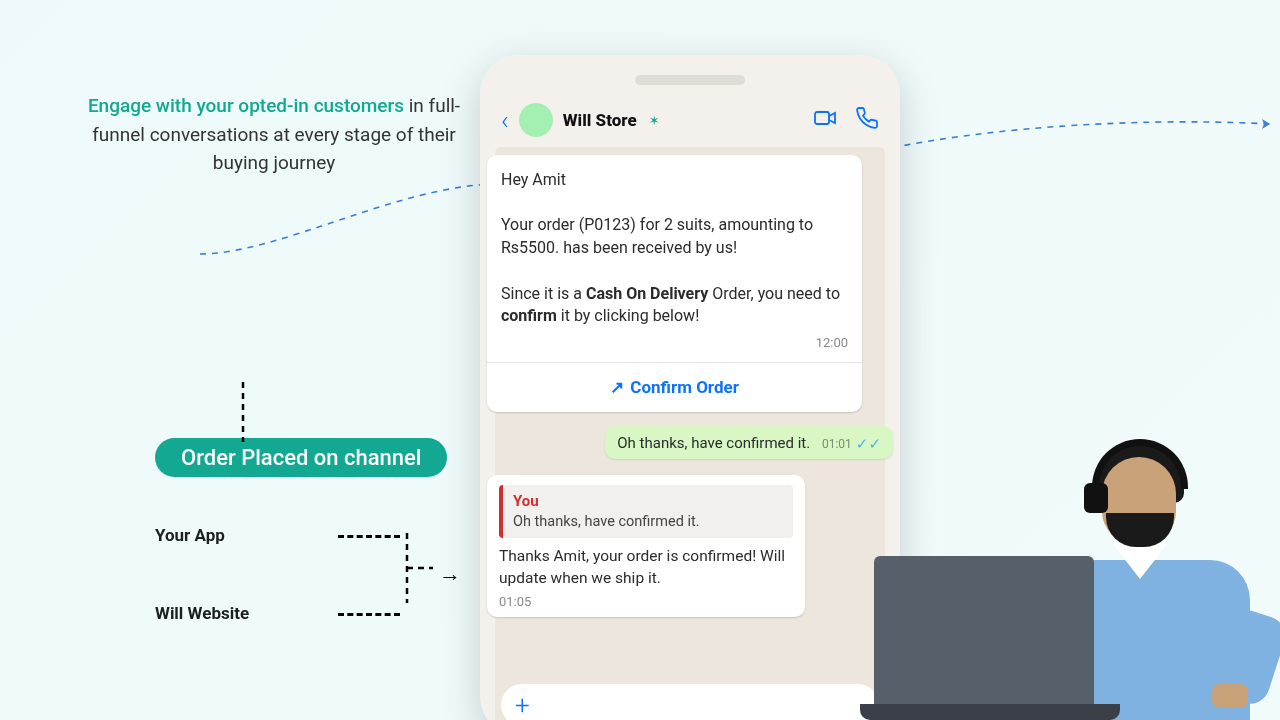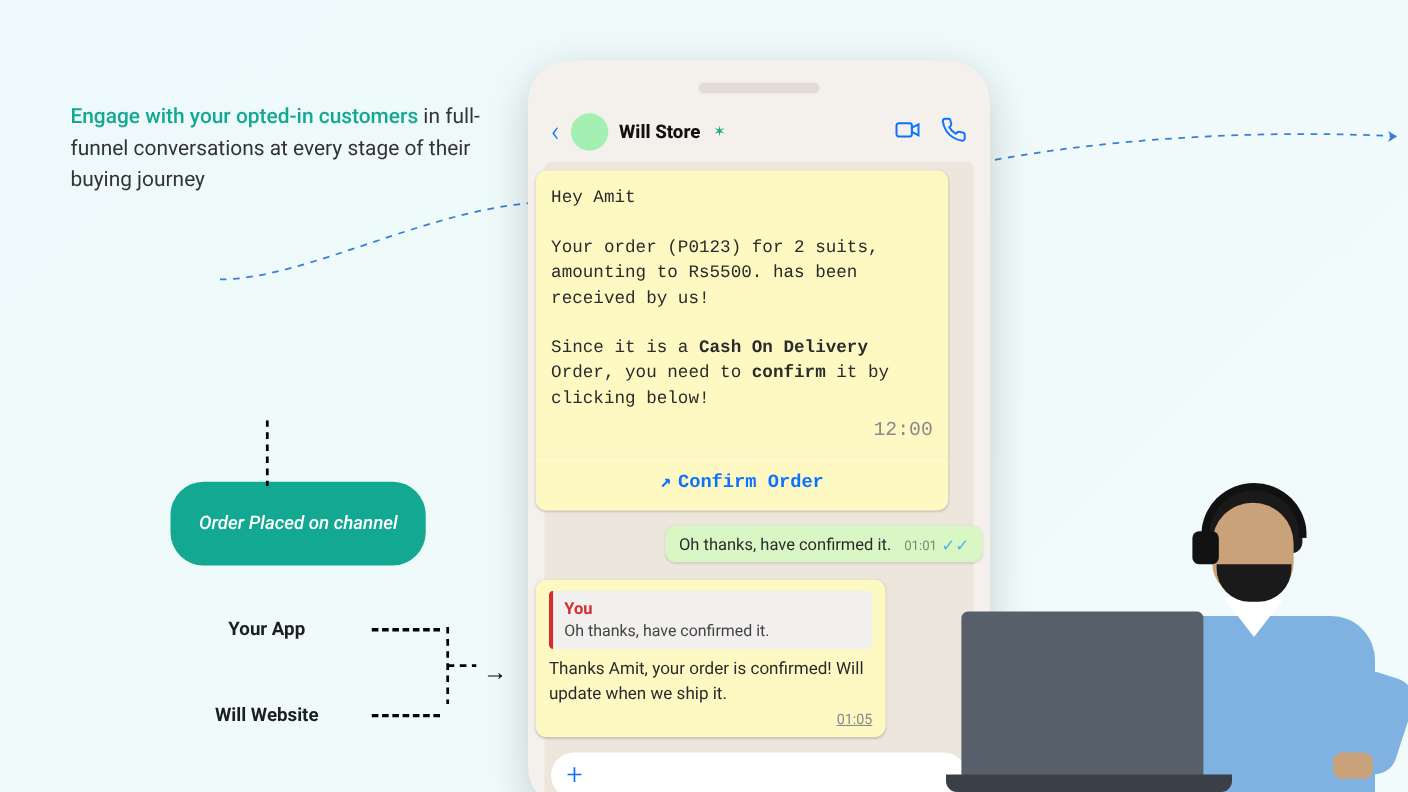--- a/index.html
+++ b/index.html
@@ -24,49 +24,49 @@
   font-weight: 800;
   color: #1b1f23;
   line-height: 1.15;
   letter-spacing: -0.2px;
 }
 .subhead {
   margin-top: 20px;
   font-size: 19px;
   line-height: 1.5;
   color: #333;
+  text-align: center;
 }
 .subhead .teal { color: #12a891; font-weight: 500; }
 
 
 .diagram {
   position: absolute;
   left: 155px;
   top: 438px;
   width: 330px;
 }
 .pill {
   background: #12a891;
   color: #fff;
-  font-size: 17px;
+  font-size: 22px;
   font-weight: 500;
-  padding: 28px 26px;
+  padding: 7px 26px;
   border-radius: 30px;
   display: inline-block;
-  font-style: italic;
 }
 .channels {
   position: relative;
   margin-top: 48px;
 }
 .channel-label {
   font-weight: 700;
   font-size: 17px;
   color: #1b1f23;
-  text-align: center;
+  text-align: left;
   width: 175px;
   display: inline-block;
 }
 .channel-row1 { margin-bottom: 58px; }
 .dashed-horiz {
   display: inline-block;
   width: 62px;
   border-top: 3px dashed #000;
   vertical-align: middle;
   margin-left: 8px;
@@ -127,36 +127,35 @@
 .chat-body {
   background: #ece6dc;
   border-radius: 6px;
   padding: 8px 6px;
   height: 585px;
   position: relative;
   overflow: visible;
 }
 
 .msg-in {
-  background: #fef9c3;
+  background: #ffffff;
   border-radius: 10px;
   box-shadow: 0 1px 2px rgba(0,0,0,0.15);
   padding: 14px 14px 6px 14px;
   margin: 0 6px 0 0;
   width: 375px;
   font-size: 16px;
   line-height: 1.42;
   color: #2b2b2b;
   position: relative;
   left: -14px;
-  font-family: Liberation Mono, monospace;
 }
 .msg-in .ts {
   text-align: right;
-  font-size: 18px;
+  font-size: 13px;
   color: #8a8a8a;
   margin-top: 6px;
 }
 .confirm-bar {
   border-top: 1px solid #e3e3e3;
   margin: 10px -14px -6px -14px;
   padding: 12px 0;
   text-align: center;
   color: #0a72ff;
   font-weight: 700;
@@ -182,21 +181,21 @@
   display: inline-flex;
   align-items: center;
   gap: 4px;
   font-size: 12px;
   color: #7a8b77;
   margin-left: 8px;
 }
 .dbl-check { color: #4fb4e5; font-size: 15px; }
 
 .msg-reply {
-  background: #fef9c3;
+  background: #ffffff;
   border-radius: 10px;
   box-shadow: 0 1px 2px rgba(0,0,0,0.15);
   padding: 10px 12px 6px 12px;
   margin: 16px 0 0 0;
   width: 318px;
   font-size: 15.5px;
   line-height: 1.4;
   color: #2b2b2b;
   position: relative;
   left: -14px;
@@ -204,25 +203,23 @@
 .quote-box {
   background: #f2f0ee;
   border-left: 4px solid #d22e2e;
   border-radius: 4px;
   padding: 6px 10px;
   margin-bottom: 8px;
 }
 .quote-box .who { color: #d22e2e; font-weight: 700; font-size: 15px; }
 .quote-box .qtext { font-size: 14.5px; color: #444; }
 .msg-reply .ts {
-  text-align: right;
   font-size: 13px;
   color: #8a8a8a;
   margin-top: 4px;
-  text-decoration: underline;
 }
 
 .input-bar {
   position: absolute;
   bottom: 6px;
   left: 6px;
   right: 6px;
   height: 42px;
   background: #fff;
   border-radius: 22px;

